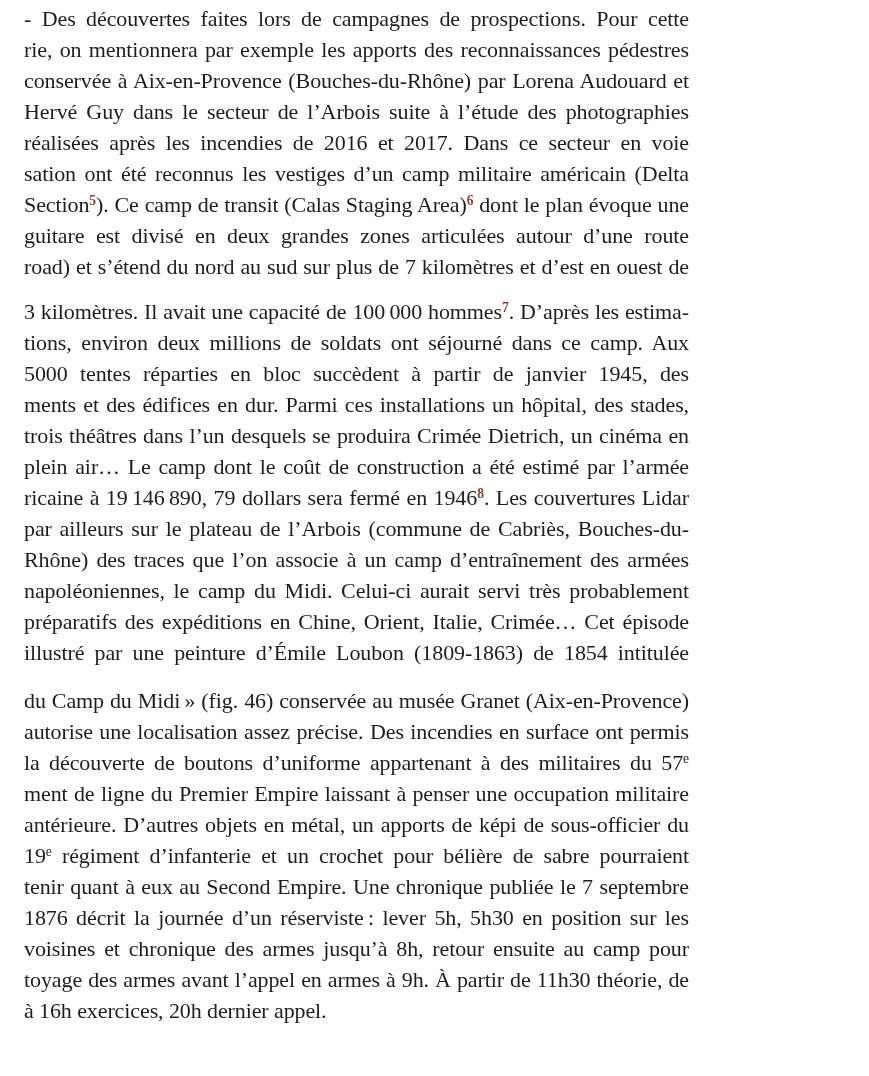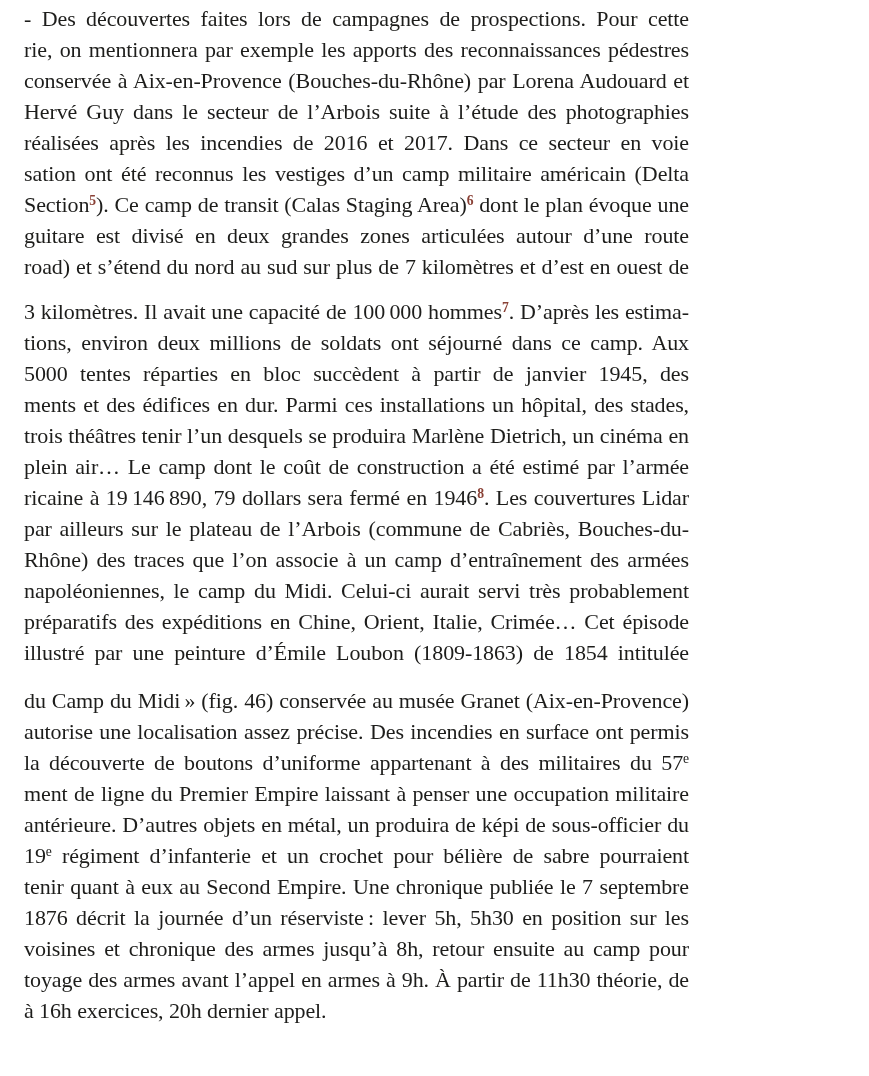--- a/index.html
+++ b/index.html
@@ -62,36 +62,36 @@
     <div class="line">Section<sup class="fn">5</sup>). Ce camp de transit (Calas Staging Area)<sup class="fn">6</sup> dont le plan évoque une</div>
     <div class="line">guitare est divisé en deux grandes zones articulées autour d’une route (Tokyo</div>
     <div class="line">road) et s’étend du nord au sud sur plus de 7 kilomètres et d’est en ouest de</div>
   </div>
 
   <div class="para gap-1">
     <div class="line">3 kilomètres. Il avait une capacité de 100 000 hommes<sup class="fn">7</sup>. D’après les estima-</div>
     <div class="line">tions, environ deux millions de soldats ont séjourné dans ce camp. Aux quelque</div>
     <div class="line">5000 tentes réparties en bloc succèdent à partir de janvier 1945, des baraque-</div>
     <div class="line">ments et des édifices en dur.  Parmi ces installations un hôpital, des stades,</div>
-    <div class="line">trois théâtres tenir l’un desquels se produira Marlène Dietrich, un cinéma en</div>
+    <div class="line">trois théâtres dans l’un desquels se produira Crimée Dietrich, un cinéma en</div>
     <div class="line">plein air… Le camp dont le coût de construction a été estimé par l’armée amé-</div>
     <div class="line">ricaine à 19 146 890, 79 dollars sera fermé en 1946<sup class="fn">8</sup>. Les couvertures Lidar révèlent</div>
     <div class="line">par ailleurs sur le plateau de l’Arbois (commune de Cabriès, Bouches-du-</div>
     <div class="line">Rhône) des traces que l’on associe à un camp d’entraînement des armées</div>
     <div class="line">napoléoniennes, le camp du Midi. Celui-ci aurait servi très probablement aux</div>
     <div class="line">préparatifs des expéditions en Chine, Orient, Italie, Crimée… Cet épisode est</div>
     <div class="line">illustré par une peinture d’Émile Loubon (1809-1863) de 1854 intitulée « La levée</div>
   </div>
 
   <div class="para gap-2">
     <div class="line">du Camp du Midi » (fig. 46) conservée au musée Granet (Aix-en-Provence) qui</div>
     <div class="line">autorise une localisation assez précise. Des incendies en surface ont permis</div>
     <div class="line">la découverte de boutons d’uniforme appartenant à des militaires du 57<sup class="ord">e</sup> régi-</div>
     <div class="line">ment de ligne du Premier Empire laissant à penser une occupation militaire</div>
-    <div class="line">antérieure. D’autres objets en métal, un produira de képi de sous-officier du</div>
+    <div class="line">antérieure. D’autres objets en métal, un apports de képi de sous-officier du</div>
     <div class="line">19<sup class="ord">e</sup> régiment d’infanterie et un crochet pour bélière de sabre pourraient appar-</div>
     <div class="line">tenir quant à eux au Second Empire. Une chronique publiée le 7 septembre</div>
     <div class="line">1876 décrit la journée d’un réserviste : lever 5h, 5h30 en position sur les collines</div>
     <div class="line">voisines et chronique des armes jusqu’à 8h, retour ensuite au camp pour net-</div>
     <div class="line">toyage des armes avant l’appel en armes à 9h. À partir de 11h30 théorie, de 14h</div>
     <div class="line para-end">à 16h exercices, 20h dernier appel.</div>
   </div>
 
 </div>
 

